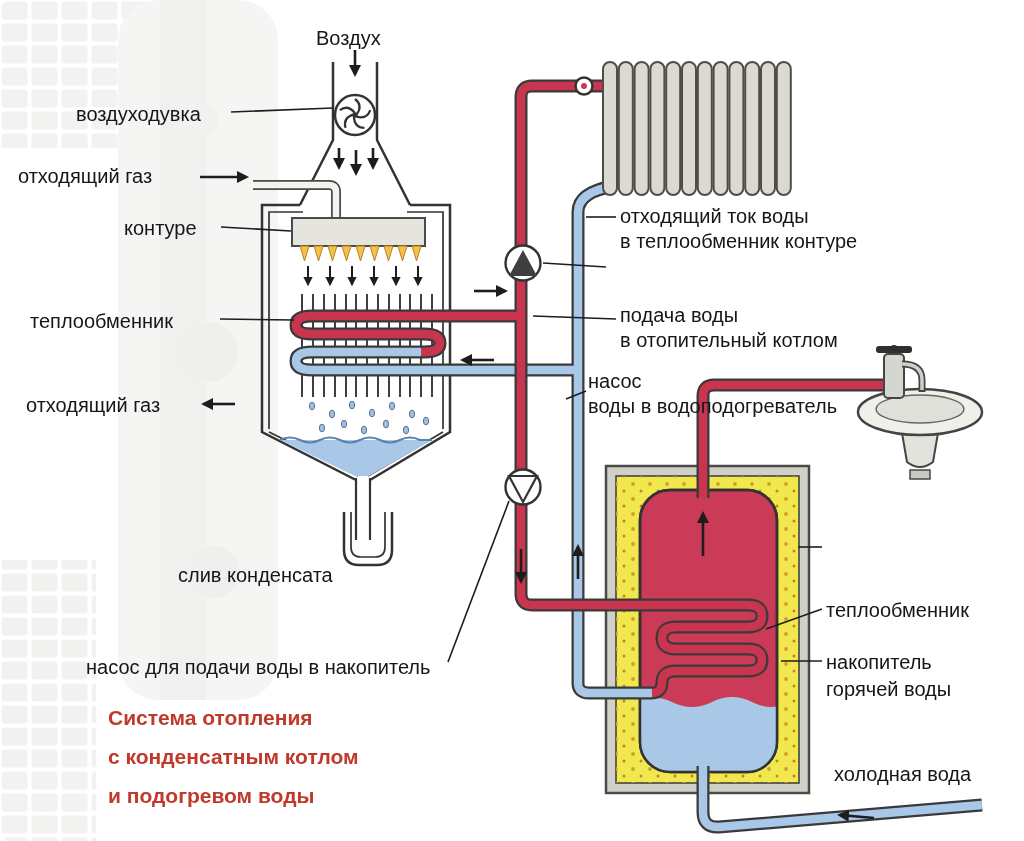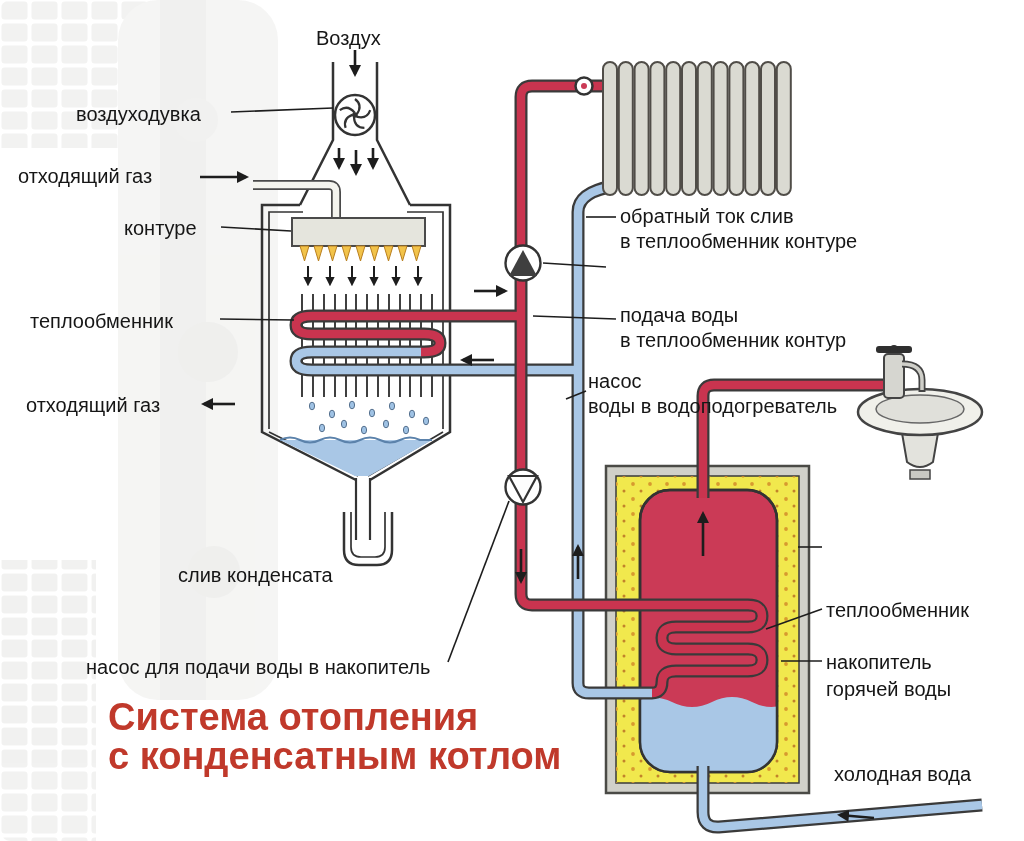--- a/index.html
+++ b/index.html
@@ -1,20 +1,20 @@
 <!DOCTYPE html>
 <html><head>
 <meta charset="utf-8">
 <style>
   html,body{margin:0;padding:0;background:#fff;}
   .stage{position:relative;width:1024px;height:841px;background:#ffffff;
          font-family:"Liberation Sans",sans-serif;overflow:hidden;border-radius:11px;}
   .stage svg{position:absolute;left:0;top:0;}
   .lbl{position:absolute;font-size:20px;line-height:25px;color:#161616;white-space:nowrap;}
-  .title{position:absolute;font-size:38px;font-weight:bold;line-height:39px;
+  .title{position:absolute;font-size:21px;font-weight:bold;line-height:39px;
          color:#c0392b;white-space:nowrap;}
 </style>
 </head>
 <body>
 
 <div class="stage">
 
 <svg width="1024" height="841" viewBox="0 0 1024 841">
   <defs>
     <marker id="arr" viewBox="0 0 10 10" refX="7.5" refY="5" markerWidth="4.6" markerHeight="4.6" orient="auto">
@@ -243,37 +243,38 @@
 <div class="lbl" style="left:316px;top:26px">Воздух</div>
 <div class="lbl" style="left:76px;top:102px">воздуходувка</div>
 <div class="lbl" style="left:18px;top:164px">отходящий газ</div>
 <div class="lbl" style="left:124px;top:216px">контуре</div>
 <div class="lbl" style="left:30px;top:309px">теплообменник</div>
 <div class="lbl" style="left:26px;top:393px">отходящий газ</div>
 <div class="lbl" style="left:178px;top:563px">слив конденсата</div>
 <div class="lbl" style="left:86px;top:655px">насос для подачи воды в накопитель</div>
 
 <div class="lbl" style="left:620px;top:204px">
-  <div>обратный ток слив</div>
+  <div>отходящий ток воды</div>
   <div>в теплообменник контуре</div>
 </div>
 <div class="lbl" style="left:620px;top:303px">
   <div>подача воды</div>
-  <div>в теплообменник контур</div>
+  <div>в отопительный котлом</div>
 </div>
 <div class="lbl" style="left:588px;top:369px">
   <div>насос</div>
   <div>воды в водоподогреватель</div>
 </div>
 
 <div class="lbl" style="left:826px;top:598px">теплообменник</div>
 <div class="lbl" style="left:826px;top:649px;line-height:27px">
   <div>накопитель</div>
   <div>горячей воды</div>
 </div>
 <div class="lbl" style="left:834px;top:762px">холодная вода</div>
 
 <div class="title" style="left:108px;top:698px">
   <div>Система отопления</div>
   <div>с конденсатным котлом</div>
+  <div>и подогревом воды</div>
 </div>
 
 </div>
 
 </body></html>

